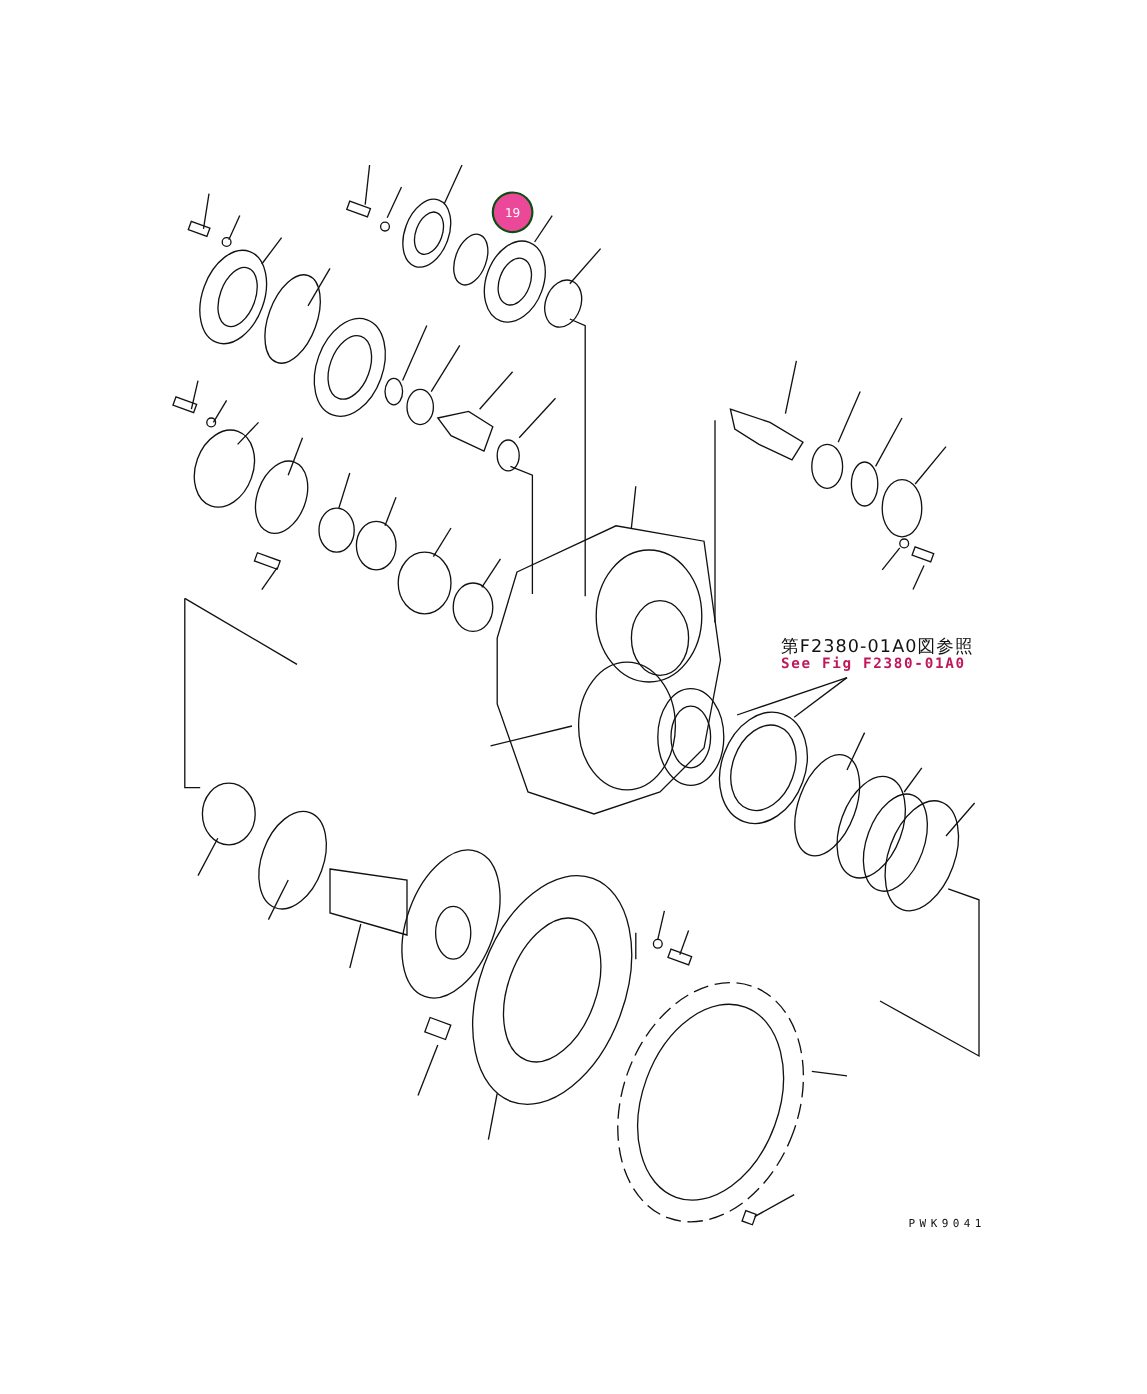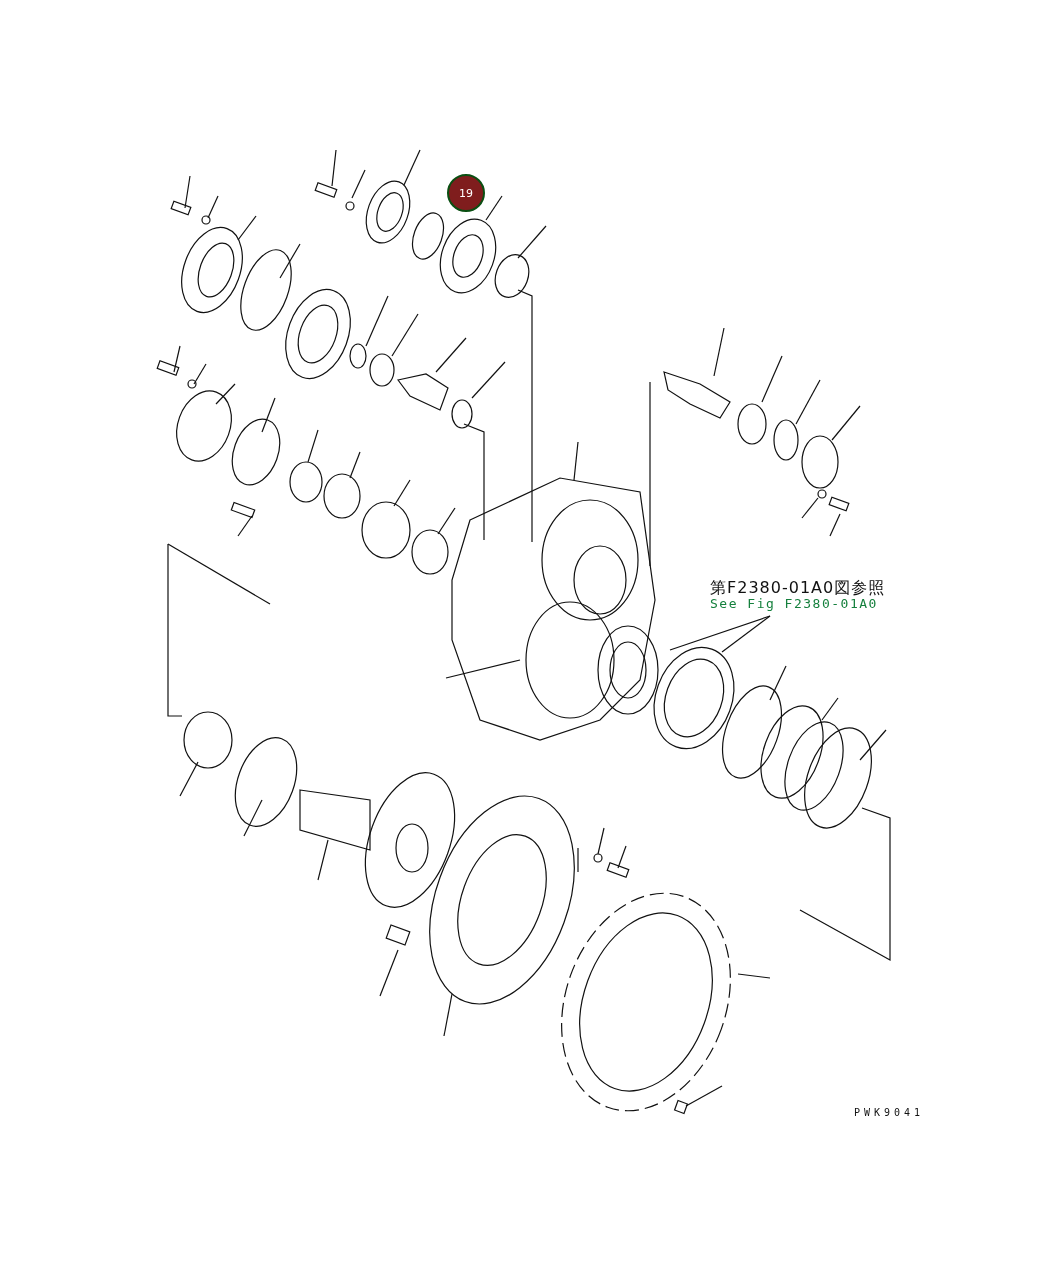--- a/index.html
+++ b/index.html
@@ -1,21 +1,21 @@
 <!DOCTYPE html>
 <html><head>
 <meta charset="utf-8">
 <style>
   html, body { margin: 0; padding: 0; background: #ffffff; }
   body { width: 1043px; height: 1267px; position: relative; overflow: hidden; font-family: "DejaVu Sans Mono", monospace; }
   .canvas { position: absolute; left: 0; top: 0; width: 1043px; height: 1267px; }
   .ref-jp { position: absolute; left: 710px; top: 578px; font-size: 16px; color: #111; letter-spacing: 1px; font-family: "DejaVu Sans", sans-serif; }
-  .ref-en { position: absolute; left: 710px; top: 596px; font-size: 13px; color: #15803d; letter-spacing: 1.5px; }
-  .drawing-code { position: absolute; left: 826px; top: 1107px; font-size: 10px; color: #111; letter-spacing: 4px; margin-left: 28px; }
-  .callout { position: absolute; left: 447px; top: 174px; width: 38px; height: 38px; border-radius: 50%; background: #7f1d1d; border: 2px solid #0a4f12; box-sizing: border-box; display: flex; align-items: center; justify-content: center; color: #fff; font-size: 11px; font-family: "DejaVu Sans", sans-serif; cursor: pointer; }
+  .ref-en { position: absolute; left: 710px; top: 596px; font-size: 13px; color: #be185d; letter-spacing: 1.5px; font-weight: bold; }
+  .drawing-code { position: absolute; left: 826px; top: 1107px; font-size: 10px; color: #111; letter-spacing: 4px; }
+  .callout { position: absolute; left: 447px; top: 174px; width: 38px; height: 38px; border-radius: 50%; background: #ec4899; border: 2px solid #0a4f12; box-sizing: border-box; display: flex; align-items: center; justify-content: center; color: #fff; font-size: 11px; font-family: "DejaVu Sans", sans-serif; cursor: pointer; }
 </style>
 </head>
 <body>
 
 <div class="canvas">
 <svg width="1043" height="1267" viewBox="0 0 1043 1267" fill="none" stroke="#111" stroke-width="1.2">
 
   <g>
     <line x1="190" y1="176" x2="185" y2="208"></line>
     <line x1="218" y1="196" x2="208" y2="218"></line>

